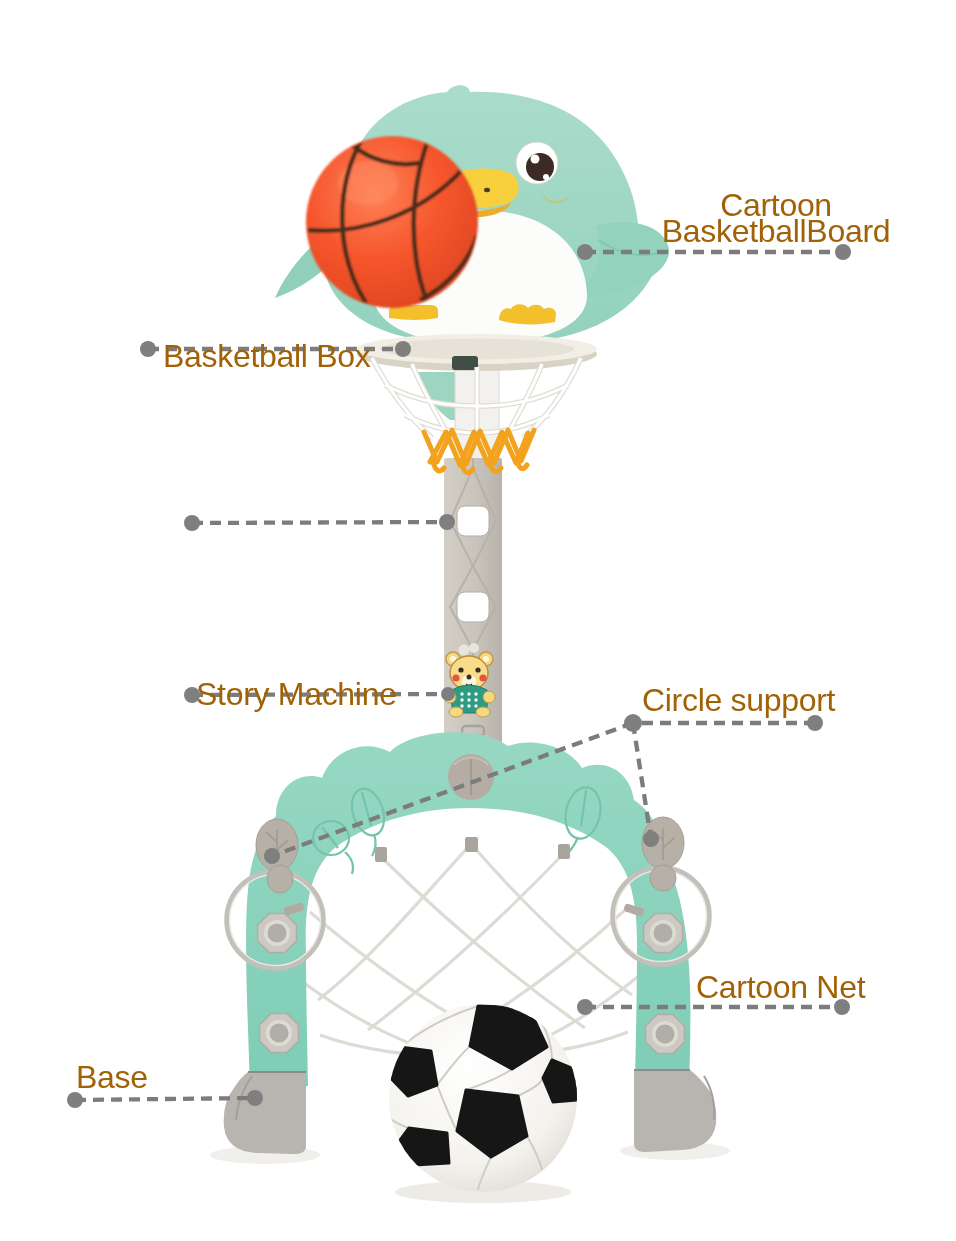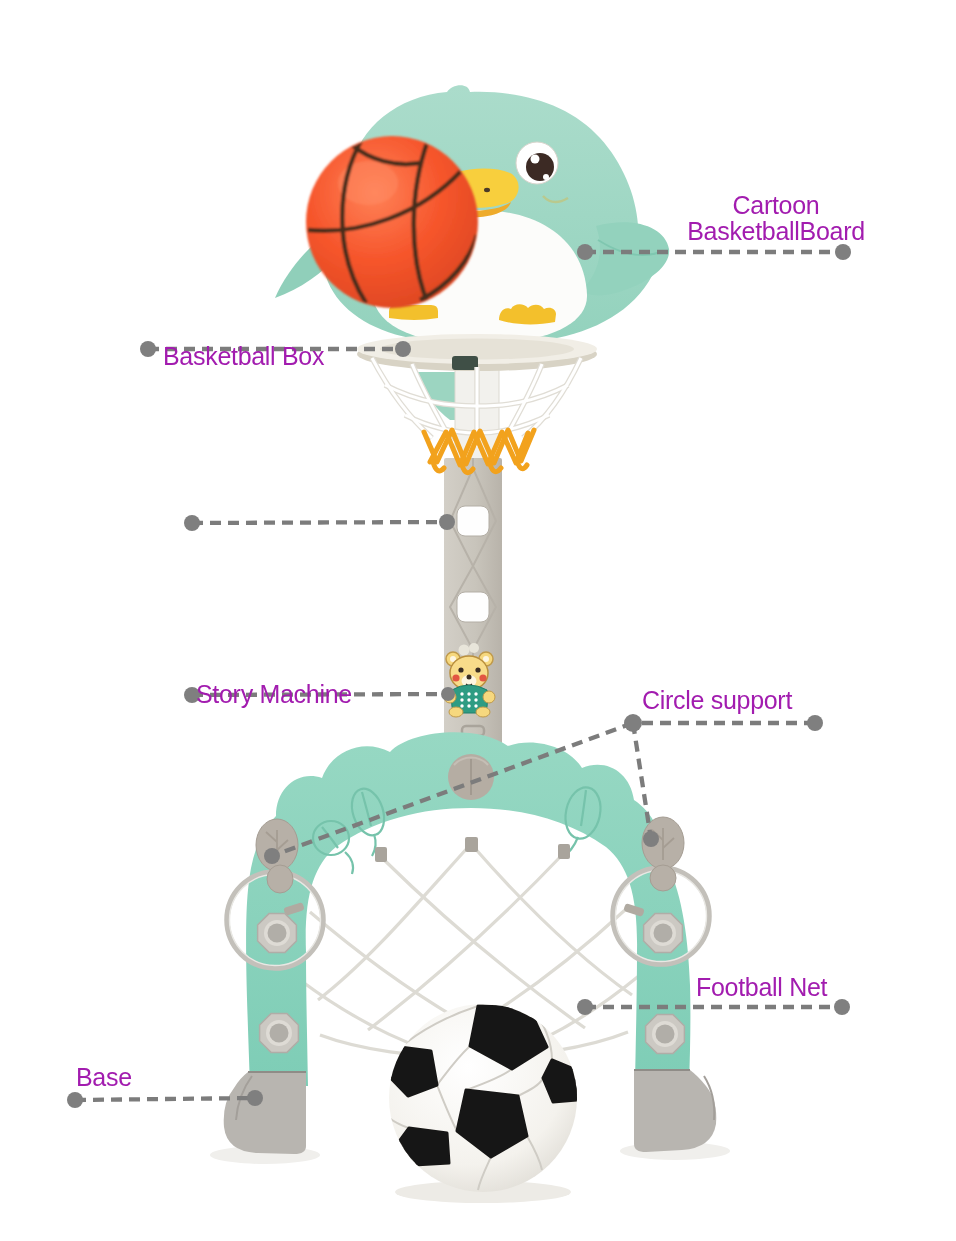--- a/index.html
+++ b/index.html
@@ -1,19 +1,19 @@
 <!DOCTYPE html>
 <html><head>
 <meta charset="utf-8">
 <style>
   html,body{margin:0;padding:0;background:#ffffff;}
   #stage{position:relative;width:956px;height:1241px;background:#ffffff;overflow:hidden;
          font-family:"Liberation Sans","DejaVu Sans",sans-serif;}
   #stage svg{position:absolute;left:0;top:0;}
-  .callout{position:absolute;color:#a21caf;font-size:25px;letter-spacing:-0.3px;
+  .callout{position:absolute;color:#a16207;font-size:32px;letter-spacing:-0.3px;
            line-height:26px;white-space:nowrap;}
   .callout.center{text-align:center;}
 </style>
 </head>
 <body>
 
 <div id="stage">
 
 <svg width="956" height="1241" viewBox="0 0 956 1241">
   <defs>
@@ -319,16 +319,16 @@
   </g>
 </svg>
 
 <div class="callout center" style="left:616px;top:192px;width:320px;">
   <div>Cartoon</div>
   <div>BasketballBoard</div>
 </div>
 <div class="callout" style="left:163px;top:315px;margin-top:28px;">Basketball Box</div>
 <div class="callout" style="left:196px;top:661px;margin-top:20px;">Story Machine</div>
 <div class="callout" style="left:642px;top:687px;">Circle support</div>
-<div class="callout" style="left:696px;top:974px;">Football Net</div>
+<div class="callout" style="left:696px;top:974px;">Cartoon Net</div>
 <div class="callout" style="left:76px;top:1064px;">Base</div>
 
 </div>
 
 </body></html>

